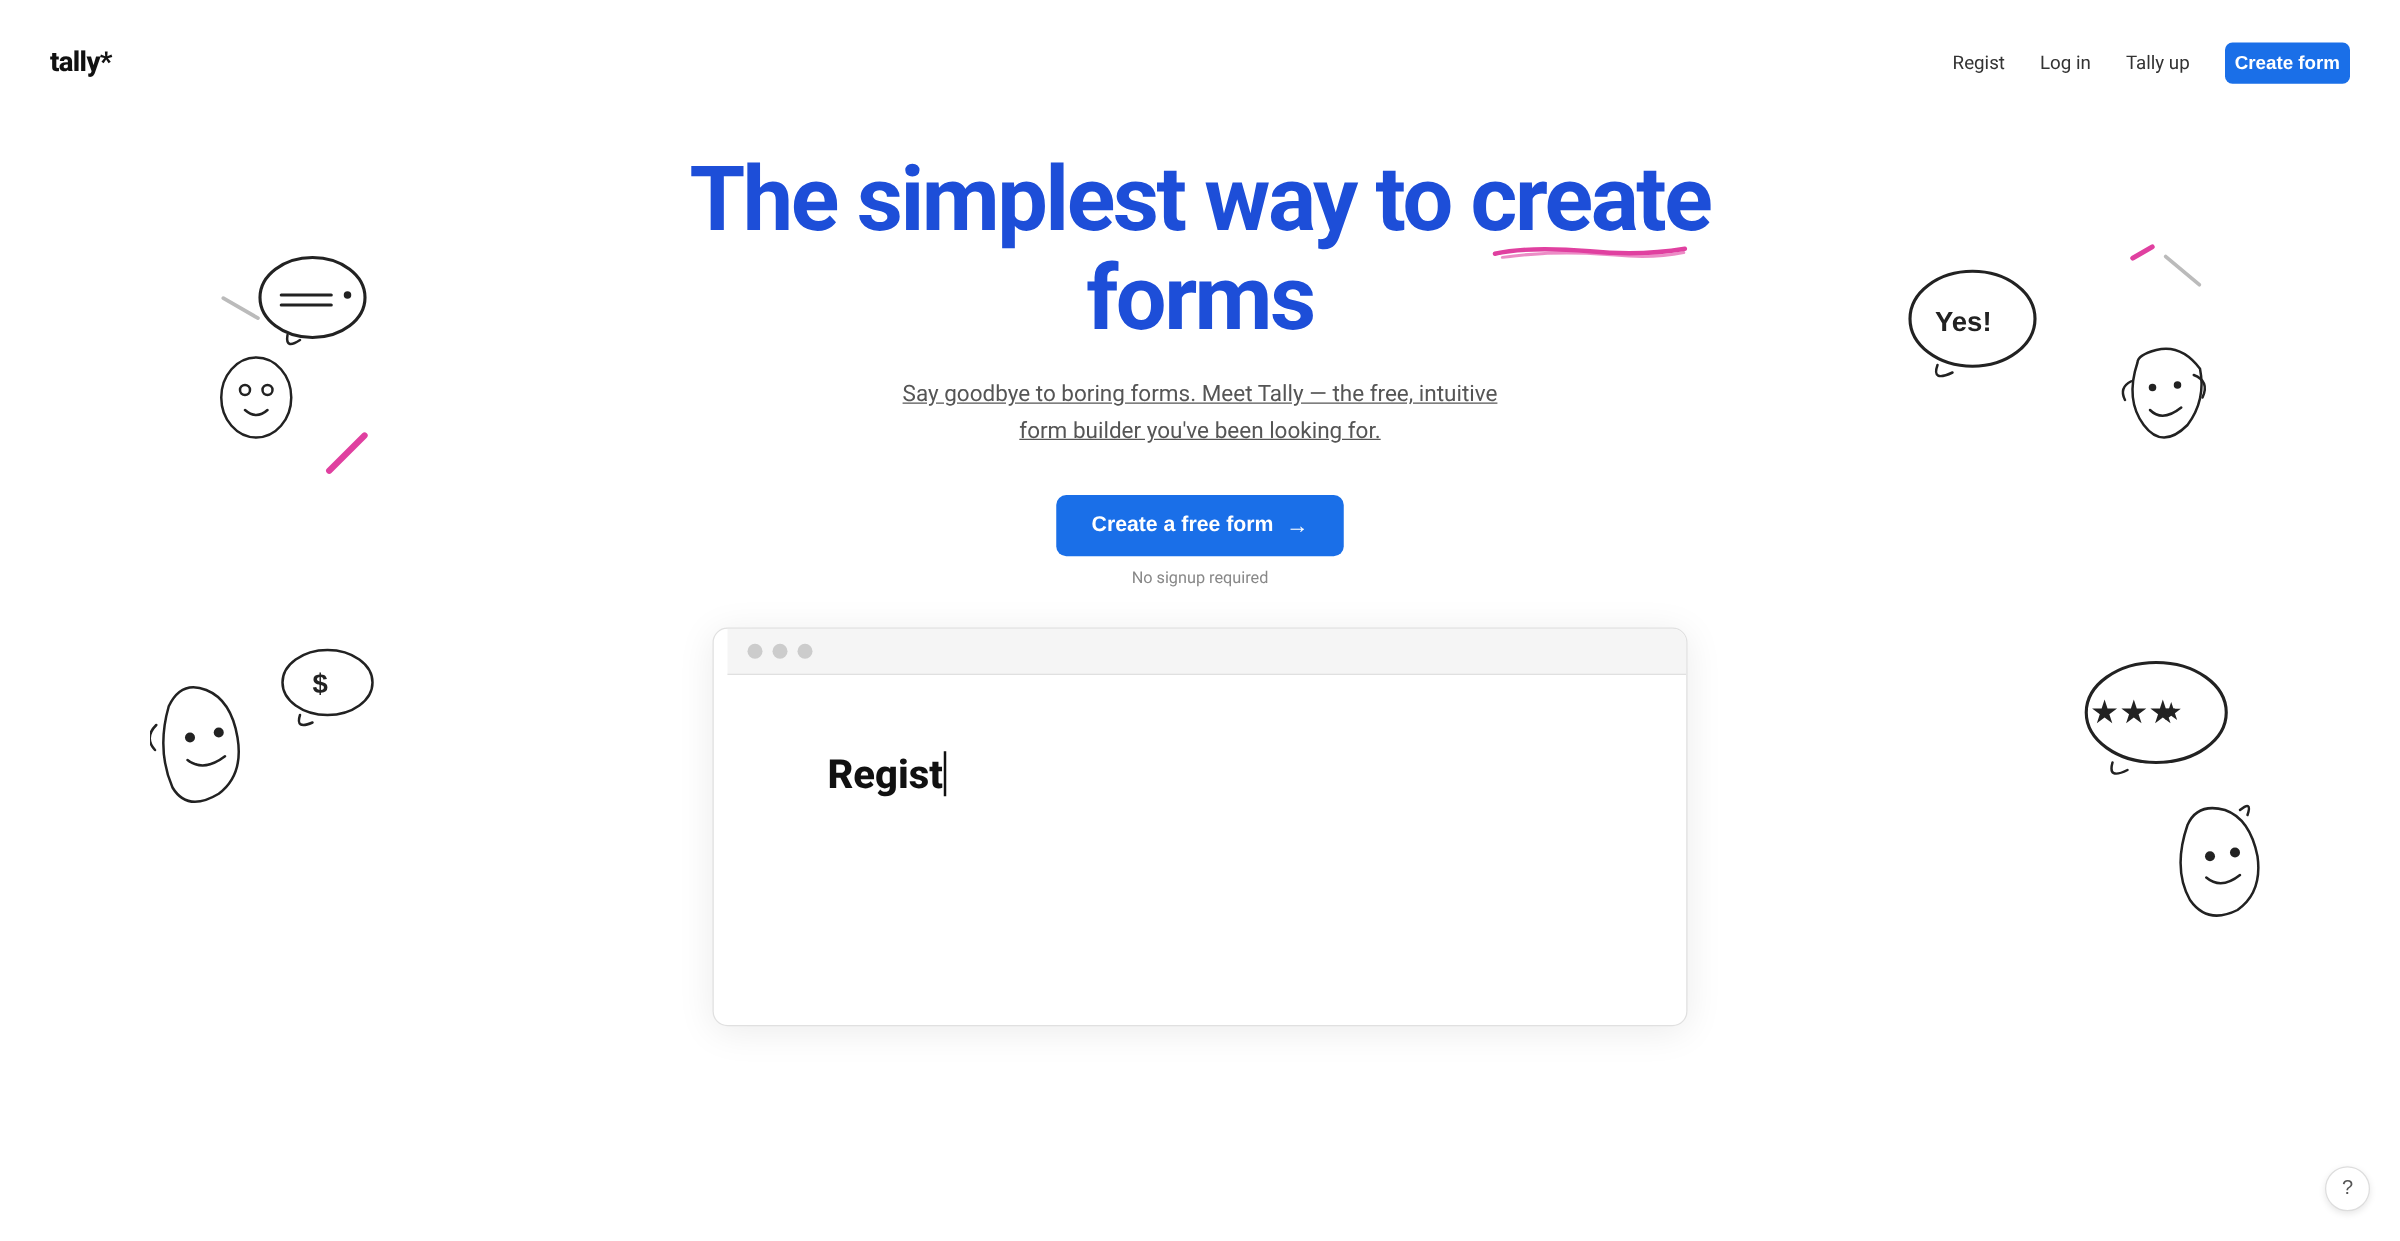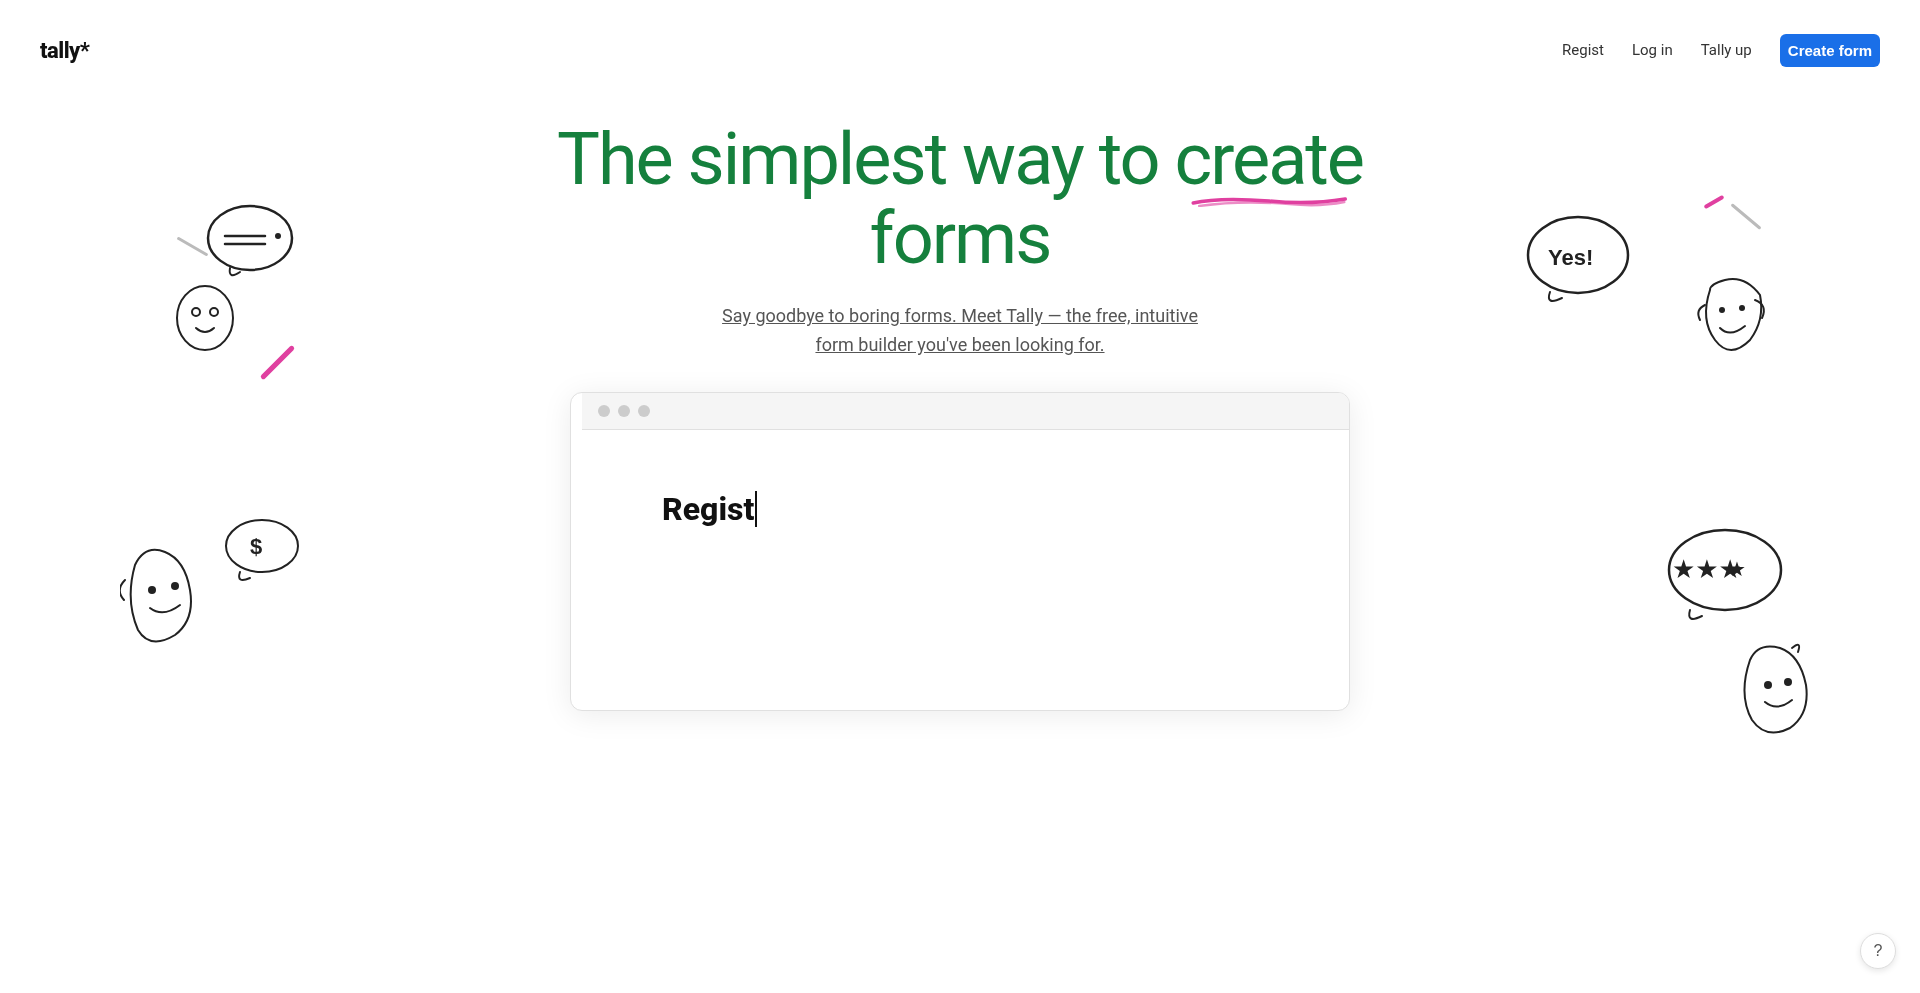--- a/index.html
+++ b/index.html
@@ -57,22 +57,22 @@
       padding-top: 120px;
       display: flex;
       flex-direction: column;
       align-items: center;
       text-align: center;
       position: relative;
     }
 
     .hero-title {
       font-size: 72px;
-      font-weight: 400;
-      color: #15803d;
+      font-weight: 700;
+      color: #1d4ed8;
       line-height: 1.1;
       letter-spacing: -2px;
       max-width: 900px;
       position: relative;
     }
 
     .underline-word {
       position: relative;
       display: inline-block;
     }
@@ -342,20 +342,27 @@
     <span>The simplest way to </span><span class="underline-word">create
       <svg height="14" viewBox="0 0 160 14" fill="none" xmlns="http://www.w3.org/2000/svg">
         <path d="M4 10 Q30 4 80 8 Q120 12 156 6" stroke="#e040a0" stroke-width="3.5" stroke-linecap="round" fill="none"></path>
         <path d="M10 13 Q50 7 100 11 Q130 14 155 9" stroke="#e040a0" stroke-width="2.5" stroke-linecap="round" fill="none" opacity="0.6"></path>
       </svg>
     </span><span> forms</span>
   </h1>
 
   <p class="hero-subtitle">Say goodbye to boring forms. Meet Tally — the free, intuitive form builder you've been looking for.</p>
 
+  <div class="hero-cta-area">
+    <button class="cta-button">
+      <span>Create a free form</span>
+      <span class="cta-arrow">→</span>
+    </button>
+    <span class="no-signup">No signup required</span>
+  </div>
 
   <div class="browser-mockup">
     <div class="browser-topbar">
       <div class="browser-dot"></div>
       <div class="browser-dot"></div>
       <div class="browser-dot"></div>
     </div>
     <div class="browser-content">
       <div class="form-title-typing">
         <span>Regist</span>

